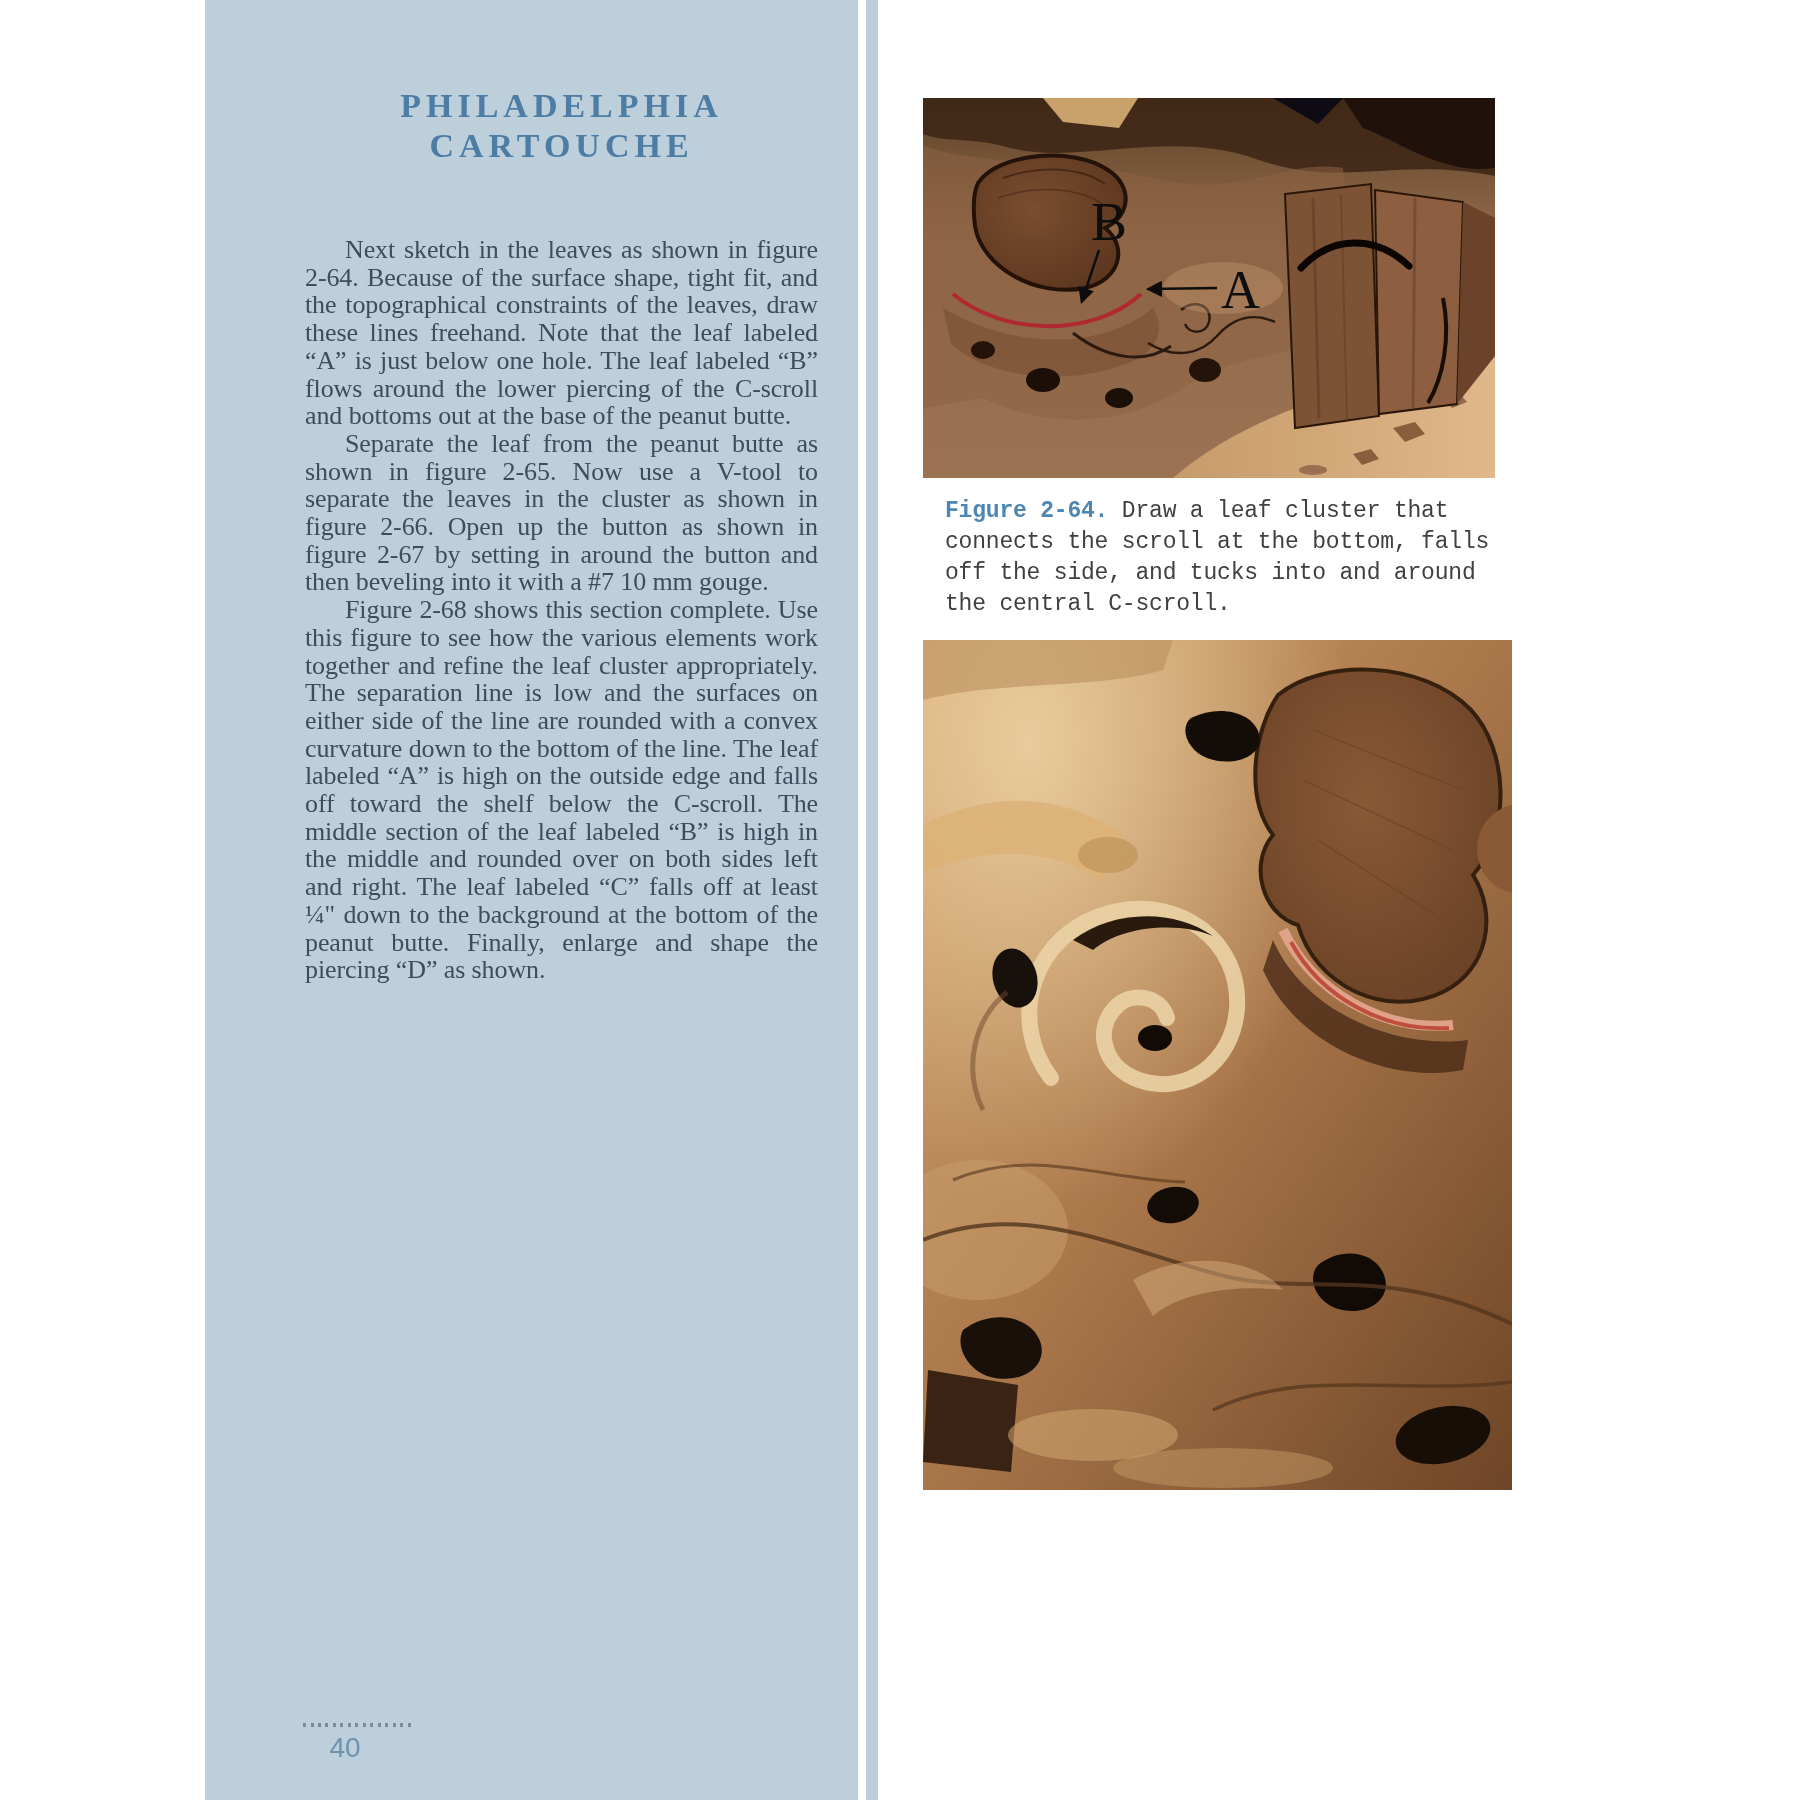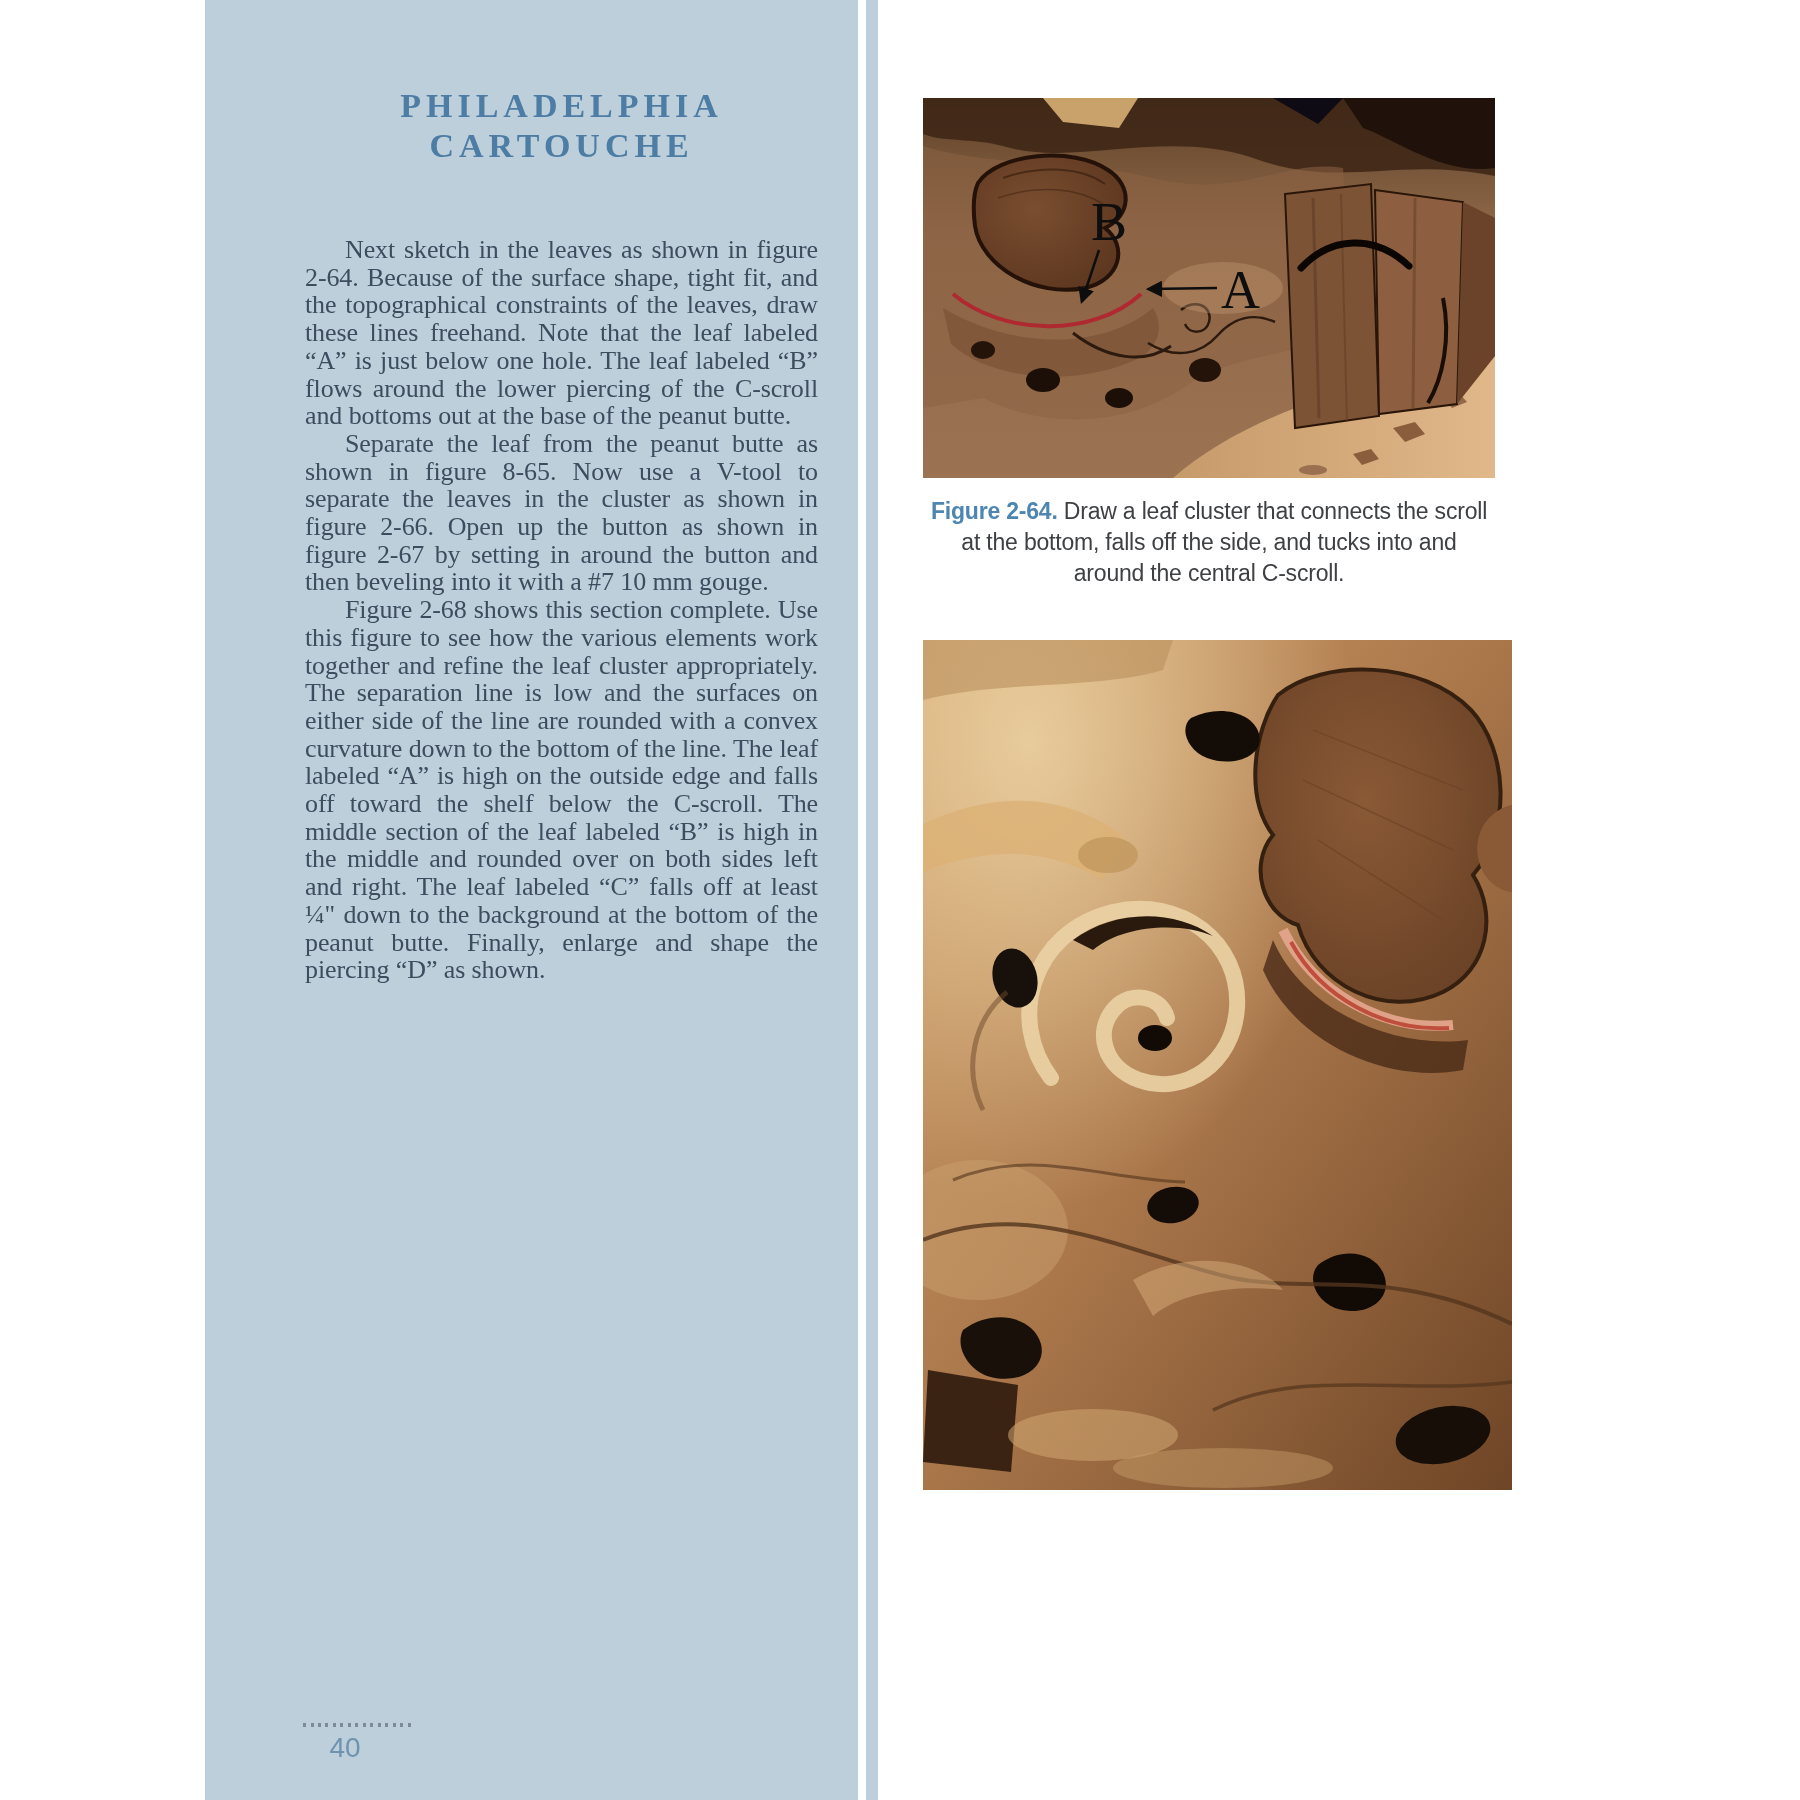--- a/index.html
+++ b/index.html
@@ -18,44 +18,44 @@
   .body-text p{margin:0;text-indent:40px;}
   .dotted-rule{position:absolute;left:303px;top:1723px;width:112px;height:4px;
         background:repeating-linear-gradient(90deg,var(--dots-gray,#7d8b96) 0 3px,transparent 3px 7.5px);}
   .page-number{position:absolute;left:289px;top:1732px;width:112px;text-align:center;
         font-family:"Liberation Sans",sans-serif;font-size:28px;
         color:var(--page-number-blue,#6e93af);}
   .photo{position:absolute;display:block;}
   .photo svg{display:block;width:100%;height:100%;}
   #photo1{left:923px;top:98px;width:572px;height:380px;}
   #photo2{left:923px;top:640px;width:589px;height:850px;}
-  .caption{position:absolute;width:568px;font-family:Liberation Sans, sans-serif;
+  .caption{position:absolute;width:568px;font-family:Liberation Mono, monospace;
         font-size:23px;line-height:31px;letter-spacing:-0.2px;
-        color:var(--caption-text,#3f4043);text-align:center;}
+        color:var(--caption-text,#3f4043);text-align:left;margin-left:20px;}
   #caption1{left:925px;top:496px;}
   #caption2{left:925px;top:1502px;}
   .fig-label{font-weight:bold;color:var(--caption-label-blue,#4d86b0);}
   .ann-text{font-family:"Liberation Serif",serif;font-size:54px;fill:#0e0e0e;}
 </style>
 </head>
 <body>
 
 <div class="page">
 
   <div class="blue-panel"></div>
   <div class="blue-rule"></div>
 
   <div class="chapter-title">
     <div>PHILADELPHIA</div>
     <div>CARTOUCHE</div>
   </div>
 
   <div class="body-text">
     <p>Next sketch in the leaves as shown in figure 2-64. Because of the surface shape, tight fit, and the topographical constraints of the leaves, draw these lines freehand. Note that the leaf labeled “A” is just below one hole. The leaf labeled “B” flows around the lower piercing of the C-scroll and bottoms out at the base of the peanut butte.</p>
-    <p>Separate the leaf from the peanut butte as shown in figure 8-65. Now use a V-tool to separate the leaves in the cluster as shown in figure 2-66. Open up the button as shown in figure 2-67 by setting in around the button and then beveling into it with a #7 10 mm gouge.</p>
+    <p>Separate the leaf from the peanut butte as shown in figure 2-65. Now use a V-tool to separate the leaves in the cluster as shown in figure 2-66. Open up the button as shown in figure 2-67 by setting in around the button and then beveling into it with a #7 10 mm gouge.</p>
     <p>Figure 2-68 shows this section complete. Use this figure to see how the various elements work together and refine the leaf cluster appropriately. The separation line is low and the surfaces on either side of the line are rounded with a convex curvature down to the bottom of the line. The leaf labeled “A” is high on the outside edge and falls off toward the shelf below the C-scroll. The middle section of the leaf labeled “B” is high in the middle and rounded over on both sides left and right. The leaf labeled “C” falls off at least ¼" down to the background at the bottom of the peanut butte. Finally, enlarge and shape the piercing “D” as shown.</p>
   </div>
 
   <div class="photo" id="photo1">
     <svg viewBox="0 0 572 380" preserveAspectRatio="none">
       <defs>
         <linearGradient id="p1bg" x1="0" y1="0" x2="0" y2="1">
           <stop offset="0" stop-color="#5f4128"></stop>
           <stop offset="0.35" stop-color="#8f6949"></stop>
           <stop offset="1" stop-color="#9c7352"></stop>

